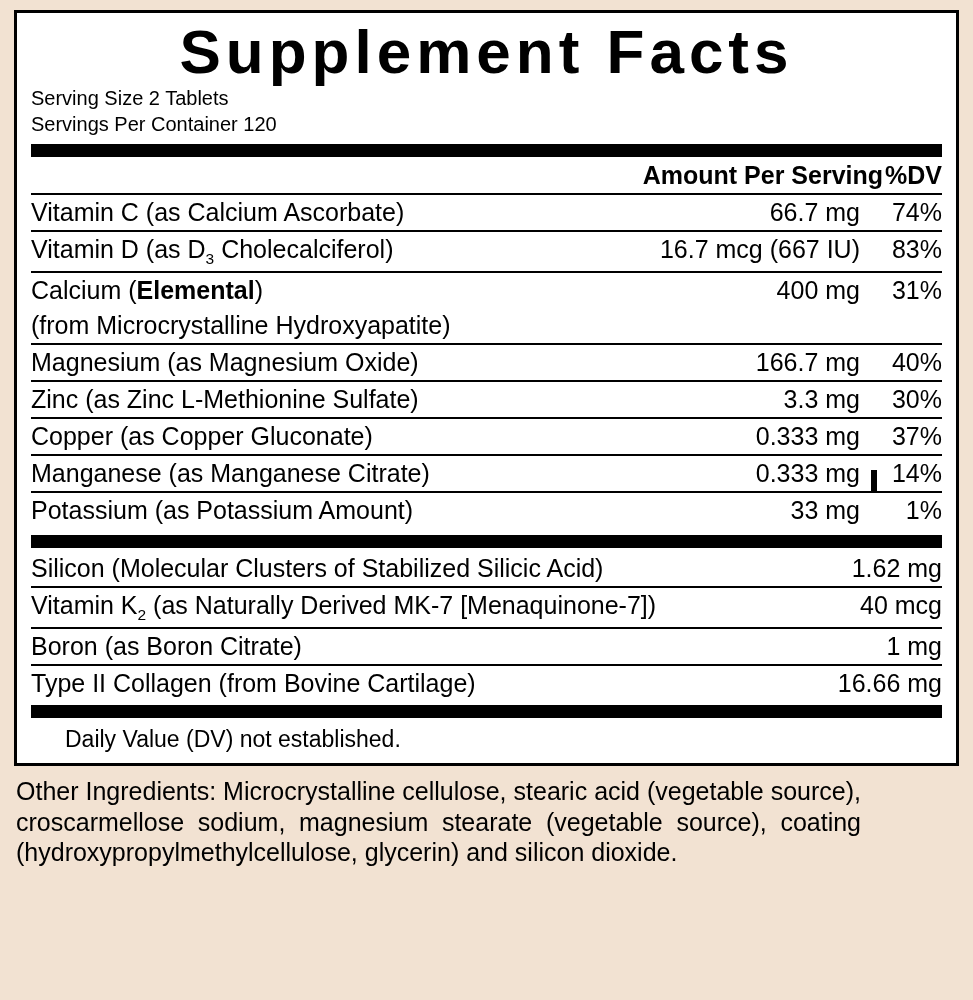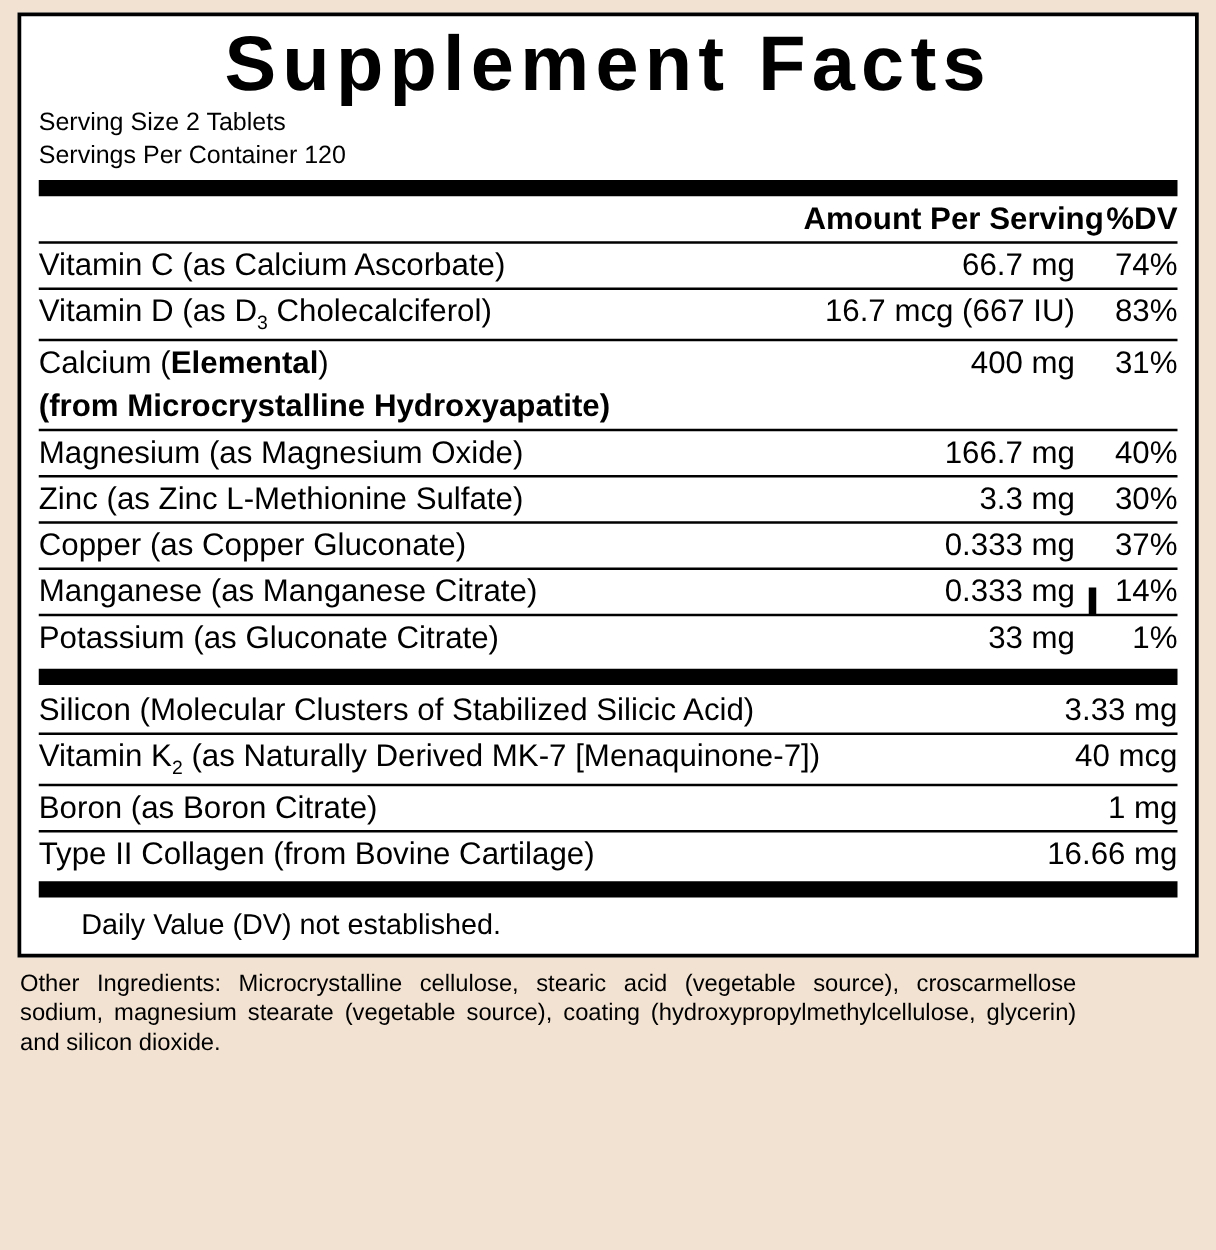--- a/index.html
+++ b/index.html
@@ -75,30 +75,30 @@
   }
   table.facts td {
     padding: 3px 0 3px 0;
     vertical-align: baseline;
     border-bottom: 2px solid #000;
   }
   table.facts tr.no-rule td { border-bottom: none; }
   td.name { text-align: left; }
   td.amount { text-align: right; white-space: nowrap; padding-left: 10px; }
   td.dv { text-align: right; white-space: nowrap; width: 82px; }
-  .sub { padding-left: 16px; font-weight: bold; }
+  .sub { padding-left: 16px; }
   .bold { font-weight: bold; }
   sub { font-size: 0.62em; }
 
   .footnote {
     font-size: 23px;
     padding: 6px 0 0 34px;
   }
   .other {
-    font-size: 19px;
+    font-size: 25px;
     line-height: 1.22;
     text-align: justify;
     margin-top: 10px;
     padding: 0 2px;
   }
   .edge-mark {
     position: absolute;
     right: 0;
     top: 470px;
     width: 6px;
@@ -163,34 +163,34 @@
           <td class="name">Copper (as Copper Gluconate)</td>
           <td class="amount">0.333 mg</td>
           <td class="dv">37%</td>
         </tr>
         <tr>
           <td class="name">Manganese (as Manganese Citrate)</td>
           <td class="amount">0.333 mg</td>
           <td class="dv">14%</td>
         </tr>
         <tr class="no-rule">
-          <td class="name">Potassium (as Gluconate Citrate)</td>
+          <td class="name">Potassium (as Potassium Amount)</td>
           <td class="amount">33 mg</td>
           <td class="dv">1%</td>
         </tr>
       </tbody>
     </table>
 
     <div class="rule-thick"></div>
 
     <table class="facts">
       <tbody>
         <tr>
           <td class="name">Silicon (Molecular Clusters of Stabilized Silicic Acid)</td>
-          <td class="amount">3.33 mg</td>
+          <td class="amount">1.62 mg</td>
         </tr>
         <tr>
           <td class="name"><span>Vitamin K</span><sub>2</sub><span> (as Naturally Derived MK-7 [Menaquinone-7])</span></td>
           <td class="amount">40 mcg</td>
         </tr>
         <tr>
           <td class="name">Boron (as Boron Citrate)</td>
           <td class="amount">1 mg</td>
         </tr>
         <tr class="no-rule">

